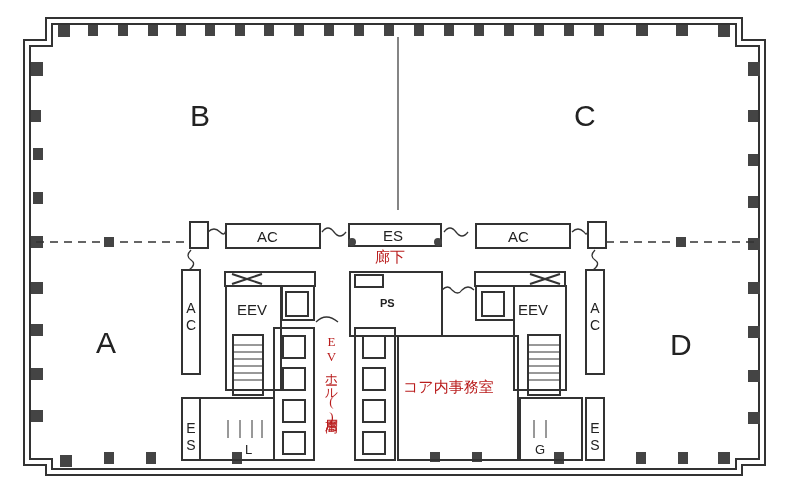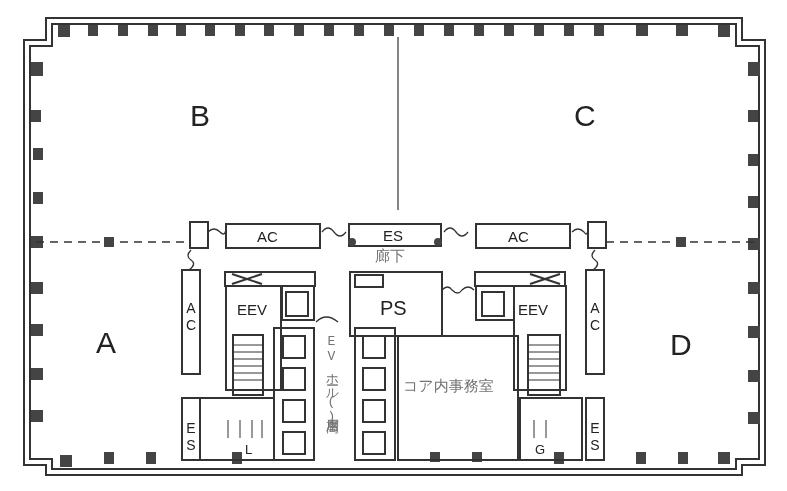--- a/index.html
+++ b/index.html
@@ -1,21 +1,21 @@
 <!DOCTYPE html>
 <html><head>
 <meta charset="utf-8">
 <style>
   html, body { margin:0; padding:0; background:#ffffff; }
   body { width:787px; height:491px; position:relative; overflow:hidden; font-family:"DejaVu Sans", sans-serif; }
   svg { position:absolute; left:0; top:0; }
   .zone-label { position:absolute; font-family:"Liberation Sans", sans-serif; font-size:30px; color:#222; line-height:1; }
   .room-label { position:absolute; font-family:"Liberation Sans", sans-serif; font-size:15px; color:#222; line-height:1; white-space:nowrap; }
   .vert-label { position:absolute; font-family:"Liberation Sans", sans-serif; font-size:14px; color:#222; writing-mode:vertical-rl; text-orientation:upright; line-height:1; letter-spacing:1px; }
-  .jp-label { position:absolute; font-family:Liberation Mono, monospace; font-size:15px; color:#737373; line-height:1; white-space:nowrap; }
+  .jp-label { position:absolute; font-family:Liberation Serif, serif; font-size:15px; color:#b91c1c; line-height:1; white-space:nowrap; }
 </style>
 </head>
 <body>
 
 <svg width="787" height="491" viewBox="0 0 787 491">
   <g stroke="#333" fill="none" stroke-width="2">
 
     <path d="M46,18 L742,18 L742,40 L765,40 L765,465 L742,465 L742,475 L46,475 L46,465 L24,465 L24,40 L46,40 Z"></path>
     <path d="M52,24 L736,24 L736,46 L759,46 L759,459 L736,459 L736,469 L52,469 L52,459 L30,459 L30,46 L52,46 Z"></path>
   </g>
@@ -180,21 +180,21 @@
 
 <div class="zone-label" style="left:190px;top:101px;">B</div>
 <div class="zone-label" style="left:574px;top:101px;">C</div>
 <div class="zone-label" style="left:96px;top:328px;">A</div>
 <div class="zone-label" style="left:670px;top:330px;">D</div>
 
 <div class="room-label" style="left:257px;top:229px;">AC</div>
 <div class="room-label" style="left:383px;top:228px;">ES</div>
 <div class="room-label" style="left:508px;top:229px;">AC</div>
 <div class="jp-label" style="left:375px;top:250px;">廊下</div>
-<div class="room-label" style="left:380px;top:298px;font-size:20px;">PS</div>
+<div class="room-label" style="left:380px;top:298px;font-size:11px;font-weight:bold;">PS</div>
 <div class="room-label" style="left:237px;top:302px;">EEV</div>
 <div class="room-label" style="left:518px;top:302px;">EEV</div>
 <div class="vert-label" style="left:184px;top:300px;">AC</div>
 <div class="vert-label" style="left:588px;top:300px;">AC</div>
 <div class="jp-label" style="left:325px;top:334px;writing-mode:vertical-rl;text-orientation:upright;font-size:13px;">EVホール(高層用)</div>
 <div class="jp-label" style="left:403px;top:380px;">コア内事務室</div>
 <div class="vert-label" style="left:184px;top:420px;">ES</div>
 <div class="vert-label" style="left:588px;top:420px;">ES</div>
 <div class="room-label" style="left:245px;top:443px;font-size:13px;">L</div>
 <div class="room-label" style="left:535px;top:443px;font-size:13px;">G</div>

